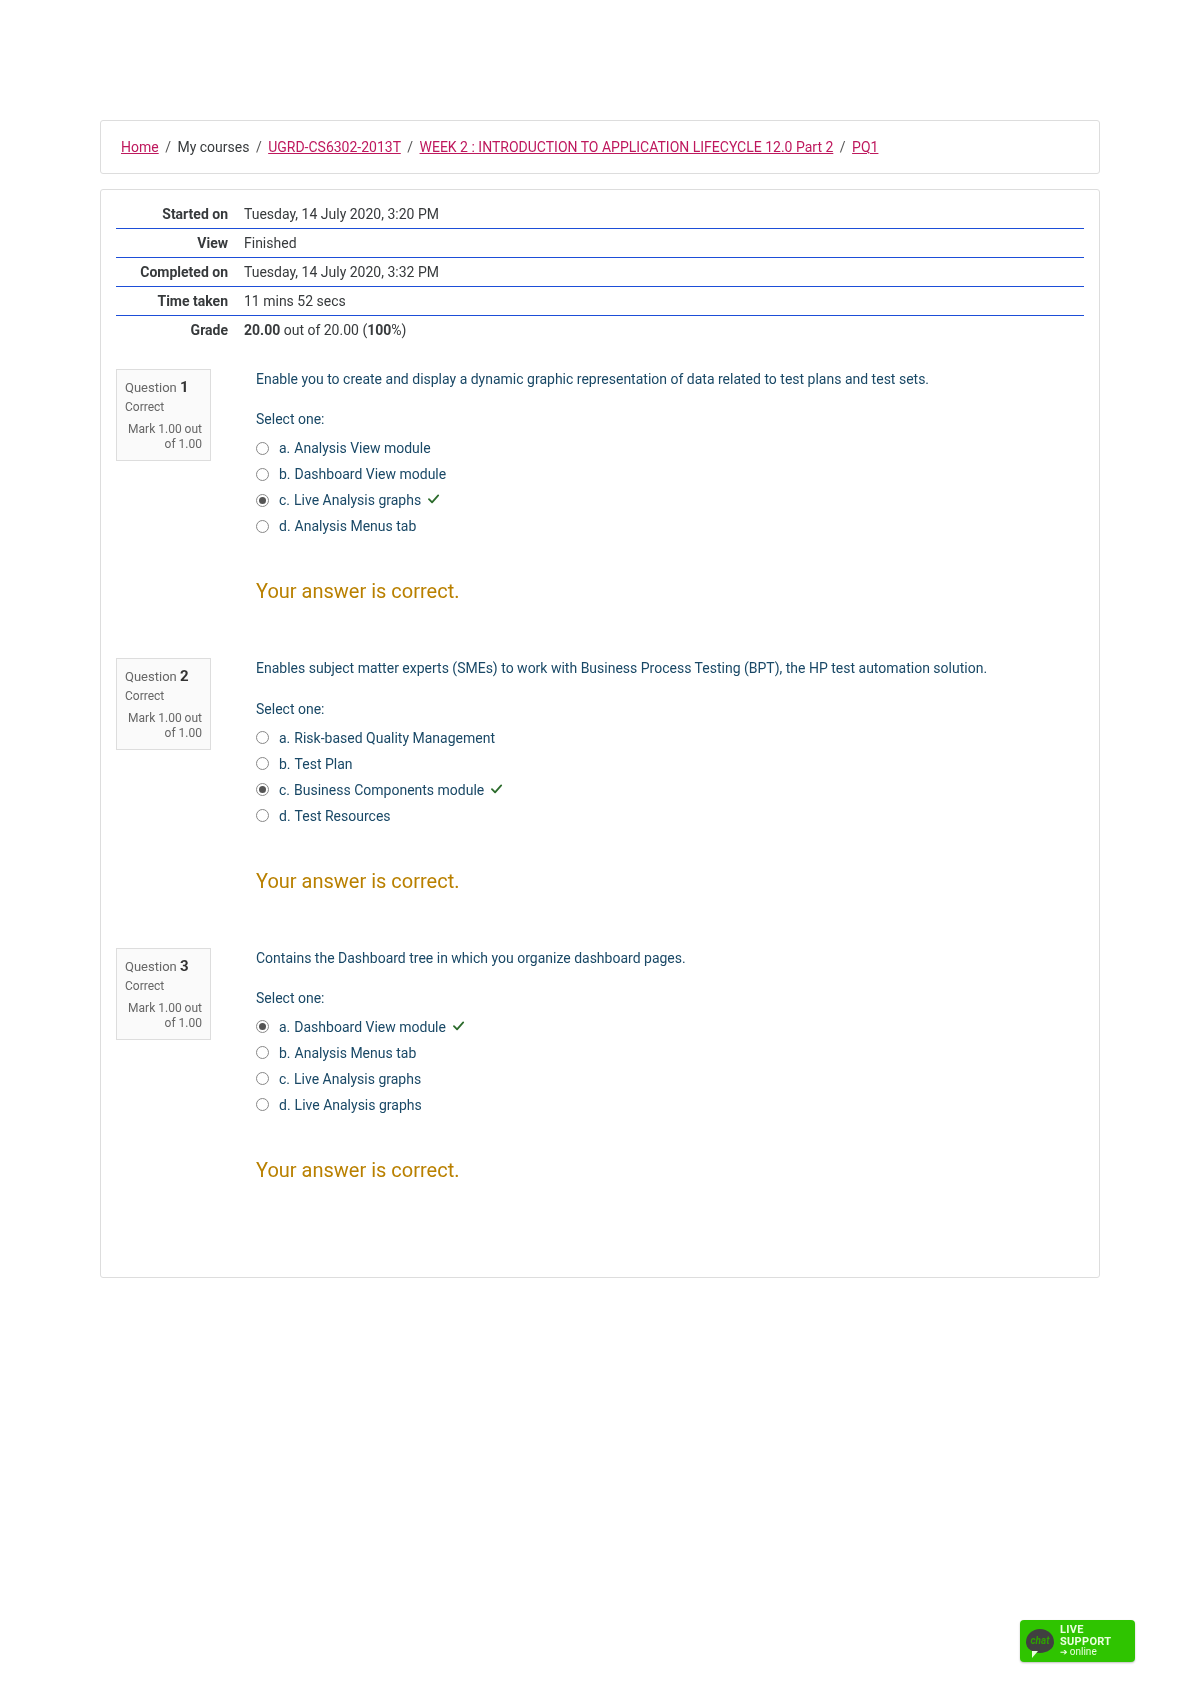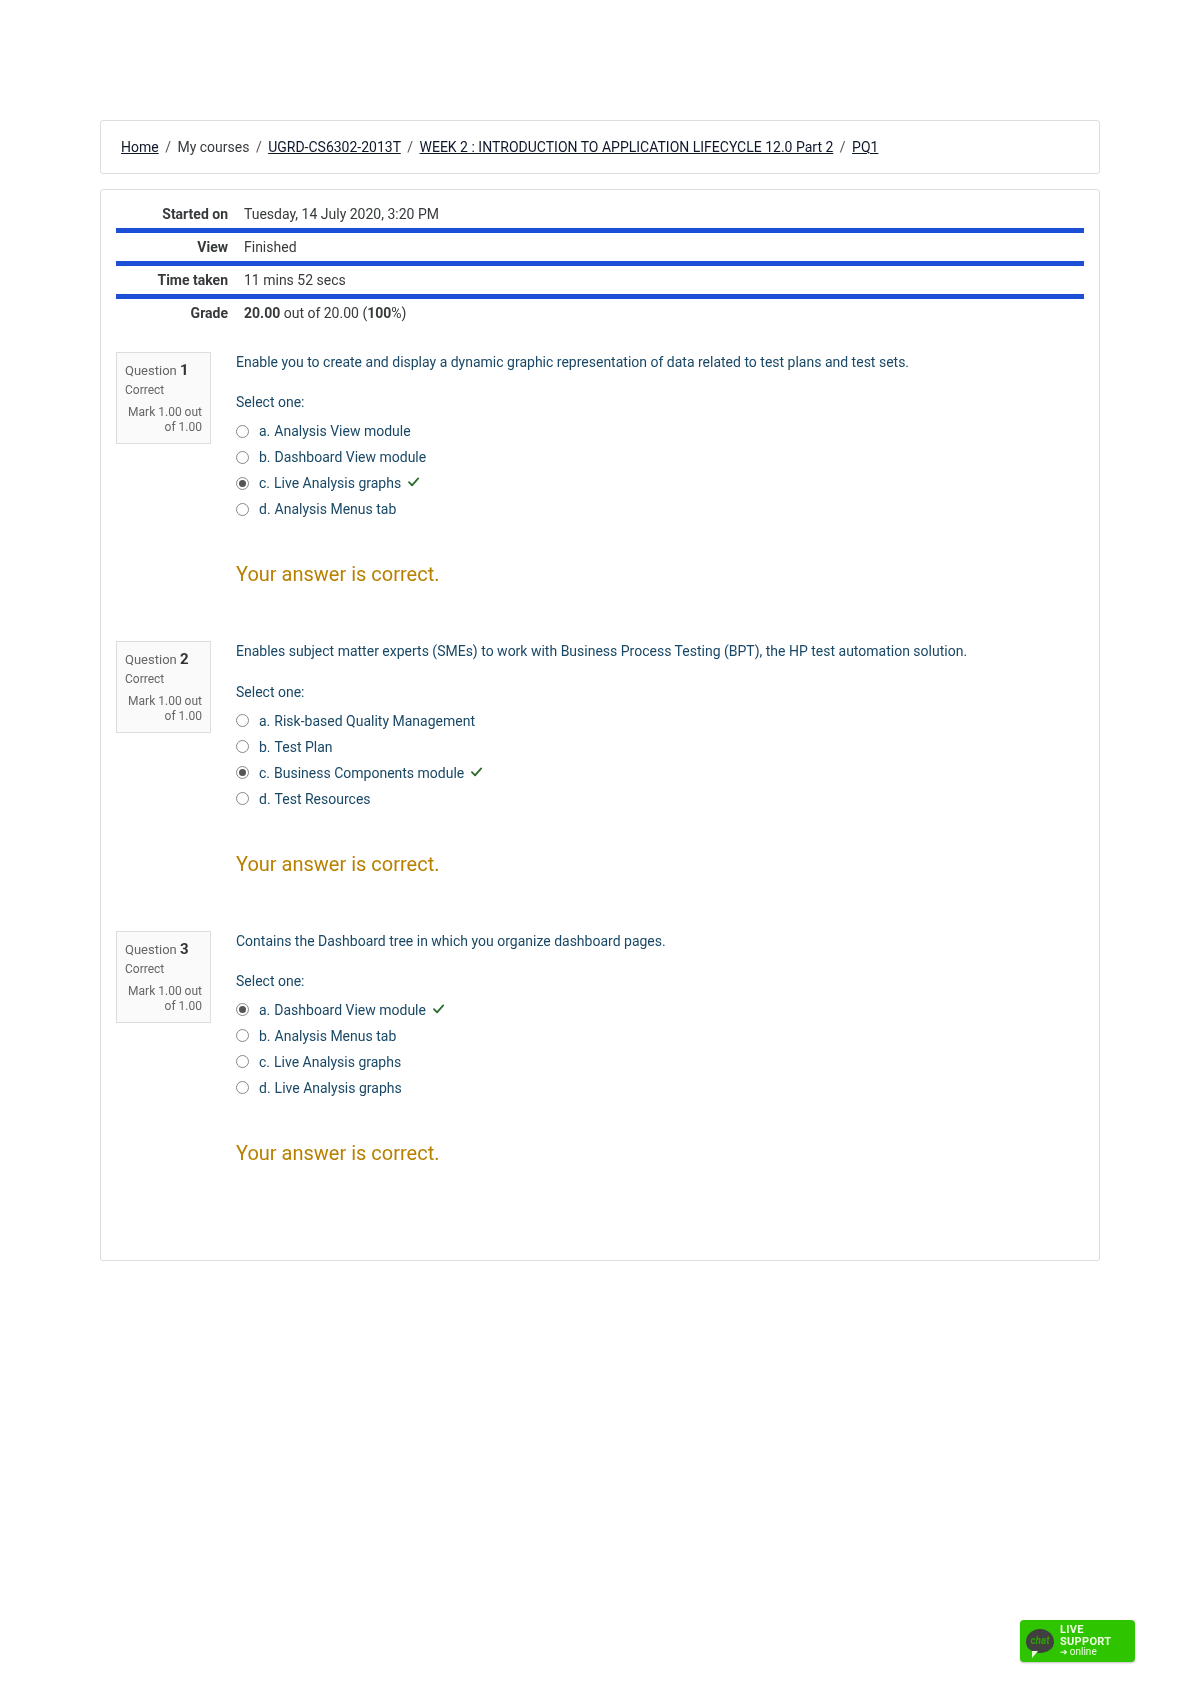--- a/index.html
+++ b/index.html
@@ -21,21 +21,21 @@
     border-radius: 3px;
     background: #fff;
     margin-bottom: 15px;
     padding: 18px 20px;
   }
   .breadcrumb {
     font-size: 14px;
     color: #373a3c;
   }
   .breadcrumb a {
-    color: #0f172a;
+    color: #be185d;
     text-decoration: underline;
   }
   .breadcrumb .sep {
     padding: 0 3px;
     color: #555;
   }
   .summary-wrap {
     border: 1px solid #ddd;
     border-radius: 3px;
     background: #fff;
@@ -46,37 +46,38 @@
     border-collapse: collapse;
     margin-bottom: 25px;
   }
   table.summary td {
     padding: 6px 8px;
     vertical-align: top;
     font-size: 14px;
   }
   table.summary tr {
     border-top: 1px solid #e6e6e6;
-    border-bottom: 5px solid #1d4ed8;
+    border-bottom: 1px solid #1d4ed8;
   }
   table.summary tr:first-child { border-top: none; }
   table.summary tr:last-child { border-bottom: none; }
   table.summary td.label {
     text-align: right;
     font-weight: 700;
     width: 120px;
     white-space: nowrap;
   }
   .gradeval { }
   .gradeval .bold { font-weight: 700; }
 
   .qrow {
     display: flex;
     margin-bottom: 55px;
     align-items: flex-start;
+    gap: 20px;
   }
   .qinfo {
     width: 95px;
     flex: 0 0 95px;
     border: 1px solid #ddd;
     background: #fafafa;
     padding: 8px 8px;
     font-size: 12px;
     color: #666;
     margin-right: 25px;
@@ -207,20 +208,24 @@
       <tbody>
           <tr>
         <td class="label">Started on</td>
         <td>Tuesday, 14 July 2020, 3:20 PM</td>
       </tr>
       <tr>
         <td class="label">View</td>
         <td>Finished</td>
       </tr>
       <tr>
+        <td class="label">Completed on</td>
+        <td>Tuesday, 14 July 2020, 3:32 PM</td>
+      </tr>
+      <tr>
         <td class="label">Time taken</td>
         <td>11 mins 52 secs</td>
       </tr>
       <tr>
         <td class="label">Grade</td>
         <td class="gradeval">
           <span class="bold">20.00</span><span> out of 20.00 (</span><span class="bold">100</span><span>%)</span>
         </td>
       </tr>
     </tbody>

